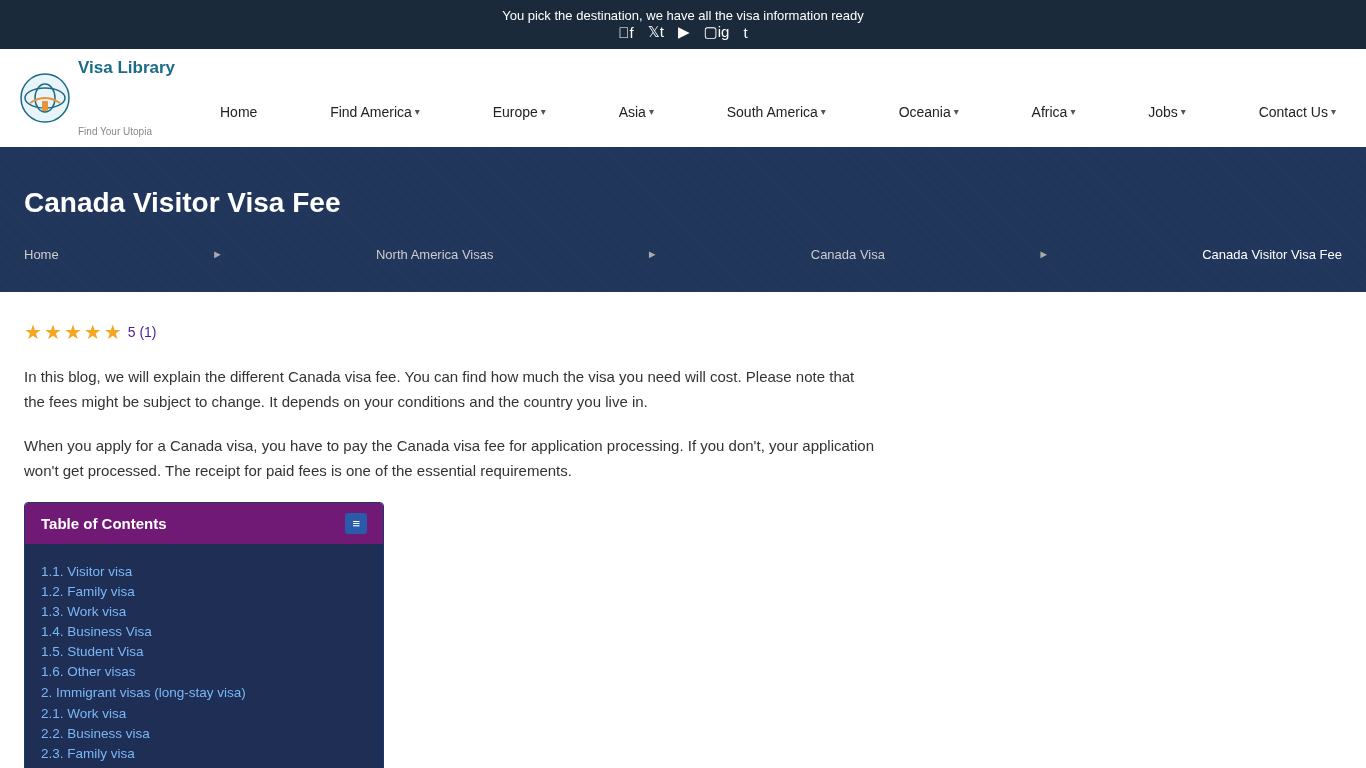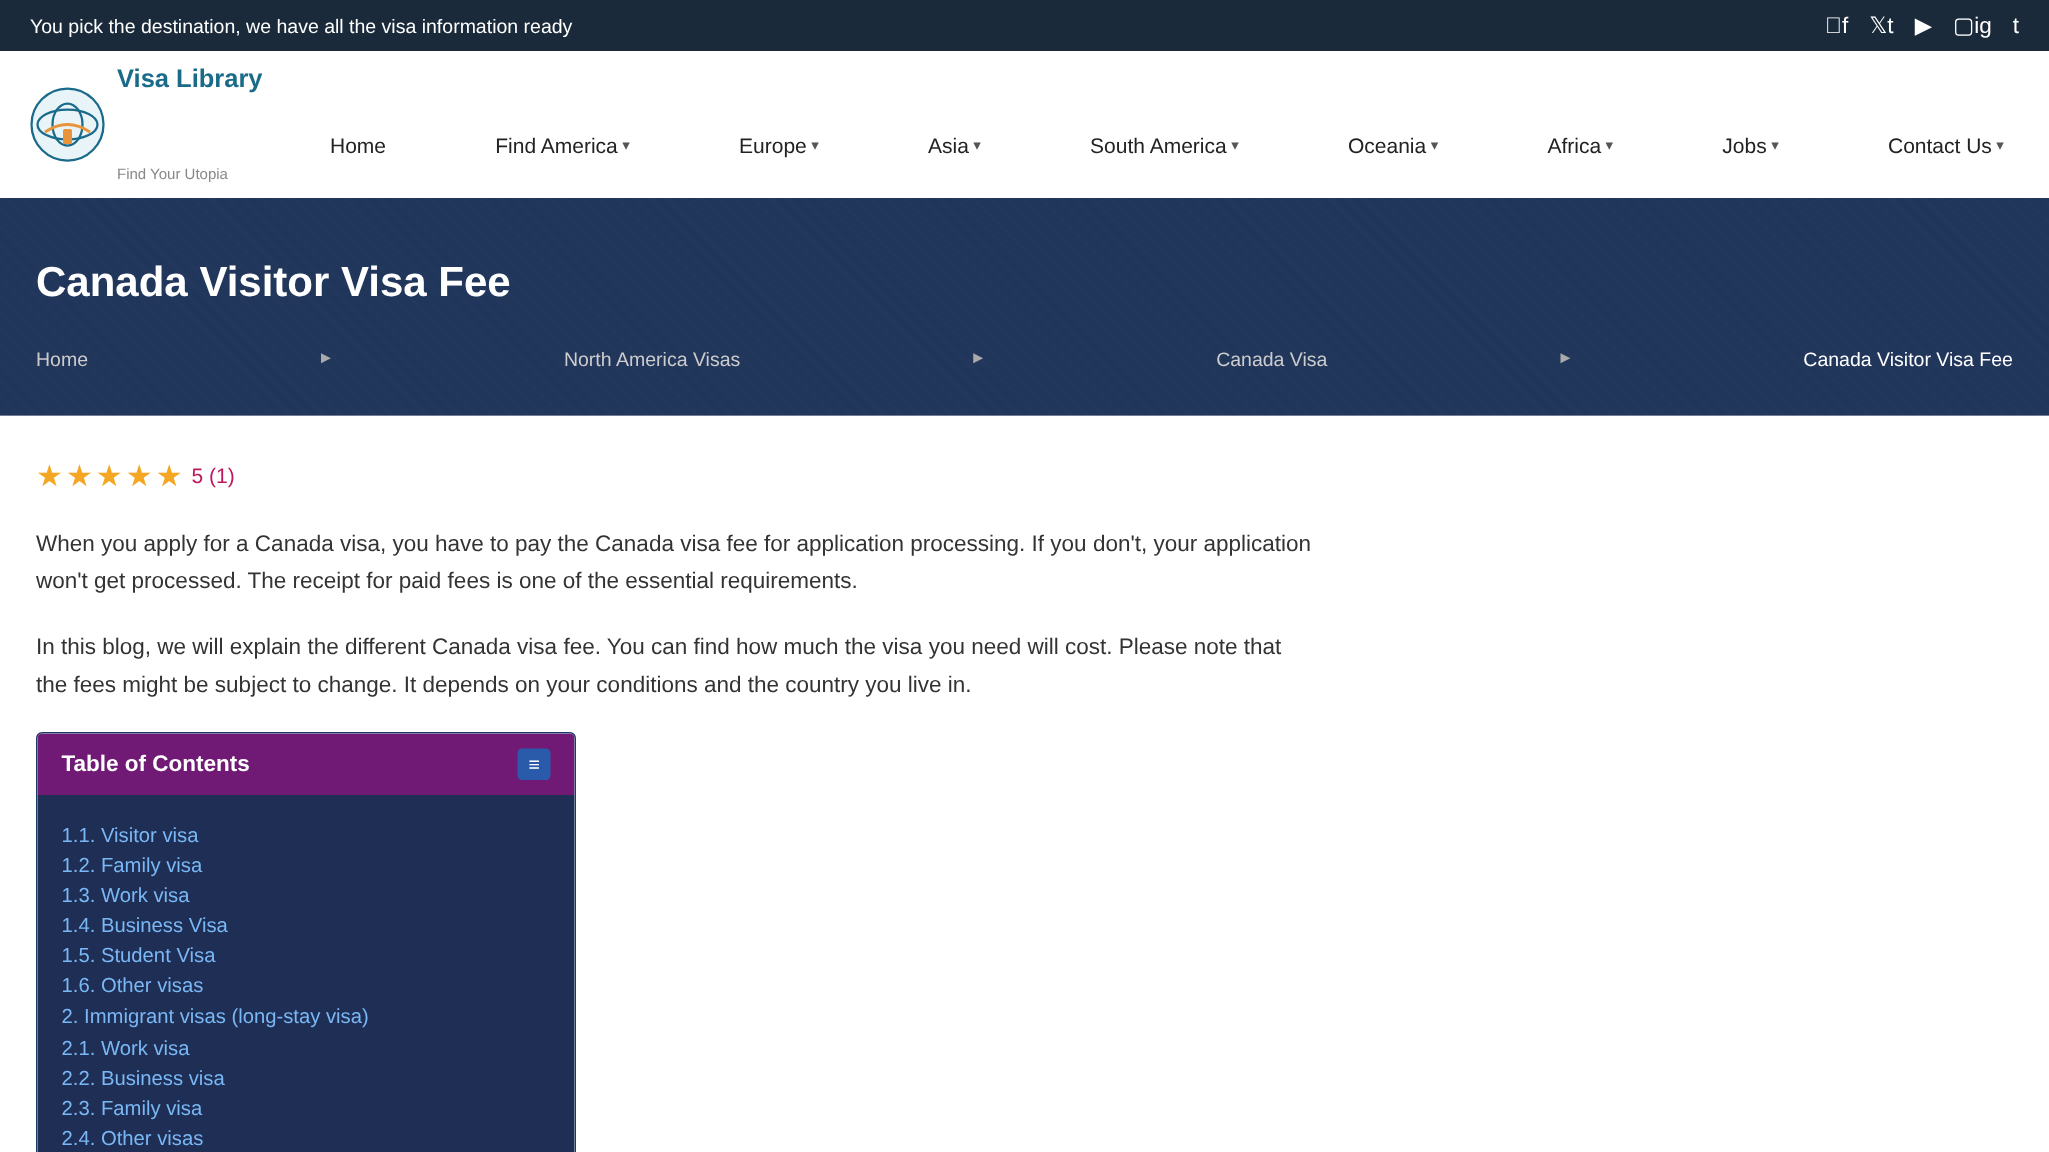--- a/index.html
+++ b/index.html
@@ -7,20 +7,21 @@
 
     
     .top-bar {
       background-color: #1a2a3a;
       color: #fff;
       font-size: 13px;
       padding: 8px 20px;
       display: flex;
       justify-content: space-between;
       align-items: center;
+      flex-direction: column;
     }
     .top-bar-social {
       display: flex;
       gap: 14px;
       align-items: center;
     }
     .social-icon {
       color: #fff;
       font-size: 15px;
       cursor: pointer;
@@ -142,21 +143,21 @@
     .stars {
       display: flex;
       gap: 2px;
     }
     .star {
       color: #f5a623;
       font-size: 20px;
     }
     .rating-text {
       font-size: 14px;
-      color: #be185d;
+      color: #4c1d95;
     }
 
     
     .article-para {
       font-size: 15px;
       line-height: 1.7;
       color: #333;
       margin-bottom: 18px;
     }
 
@@ -310,22 +311,22 @@
       <span class="star">★</span>
       <span class="star">★</span>
       <span class="star">★</span>
       <span class="star">★</span>
     </div>
     <span class="rating-text">
       <span>5</span> <span>(1)</span>
     </span>
   </div>
 
+  <p class="article-para">In this blog, we will explain the different Canada visa fee. You can find how much the visa you need will cost. Please note that the fees might be subject to change. It depends on your conditions and the country you live in.</p>
   <p class="article-para">When you apply for a Canada visa, you have to pay the Canada visa fee for application processing. If you don't, your application won't get processed. The receipt for paid fees is one of the essential requirements.</p>
-  <p class="article-para">In this blog, we will explain the different Canada visa fee. You can find how much the visa you need will cost. Please note that the fees might be subject to change. It depends on your conditions and the country you live in.</p>
 
   <div class="toc-container">
     <div class="toc-header">
       <span>Table of Contents</span>
       <button class="toc-toggle-btn">≡</button>
     </div>
     <div class="toc-body">
       <ol>
 
         <li class="toc-main-item">

